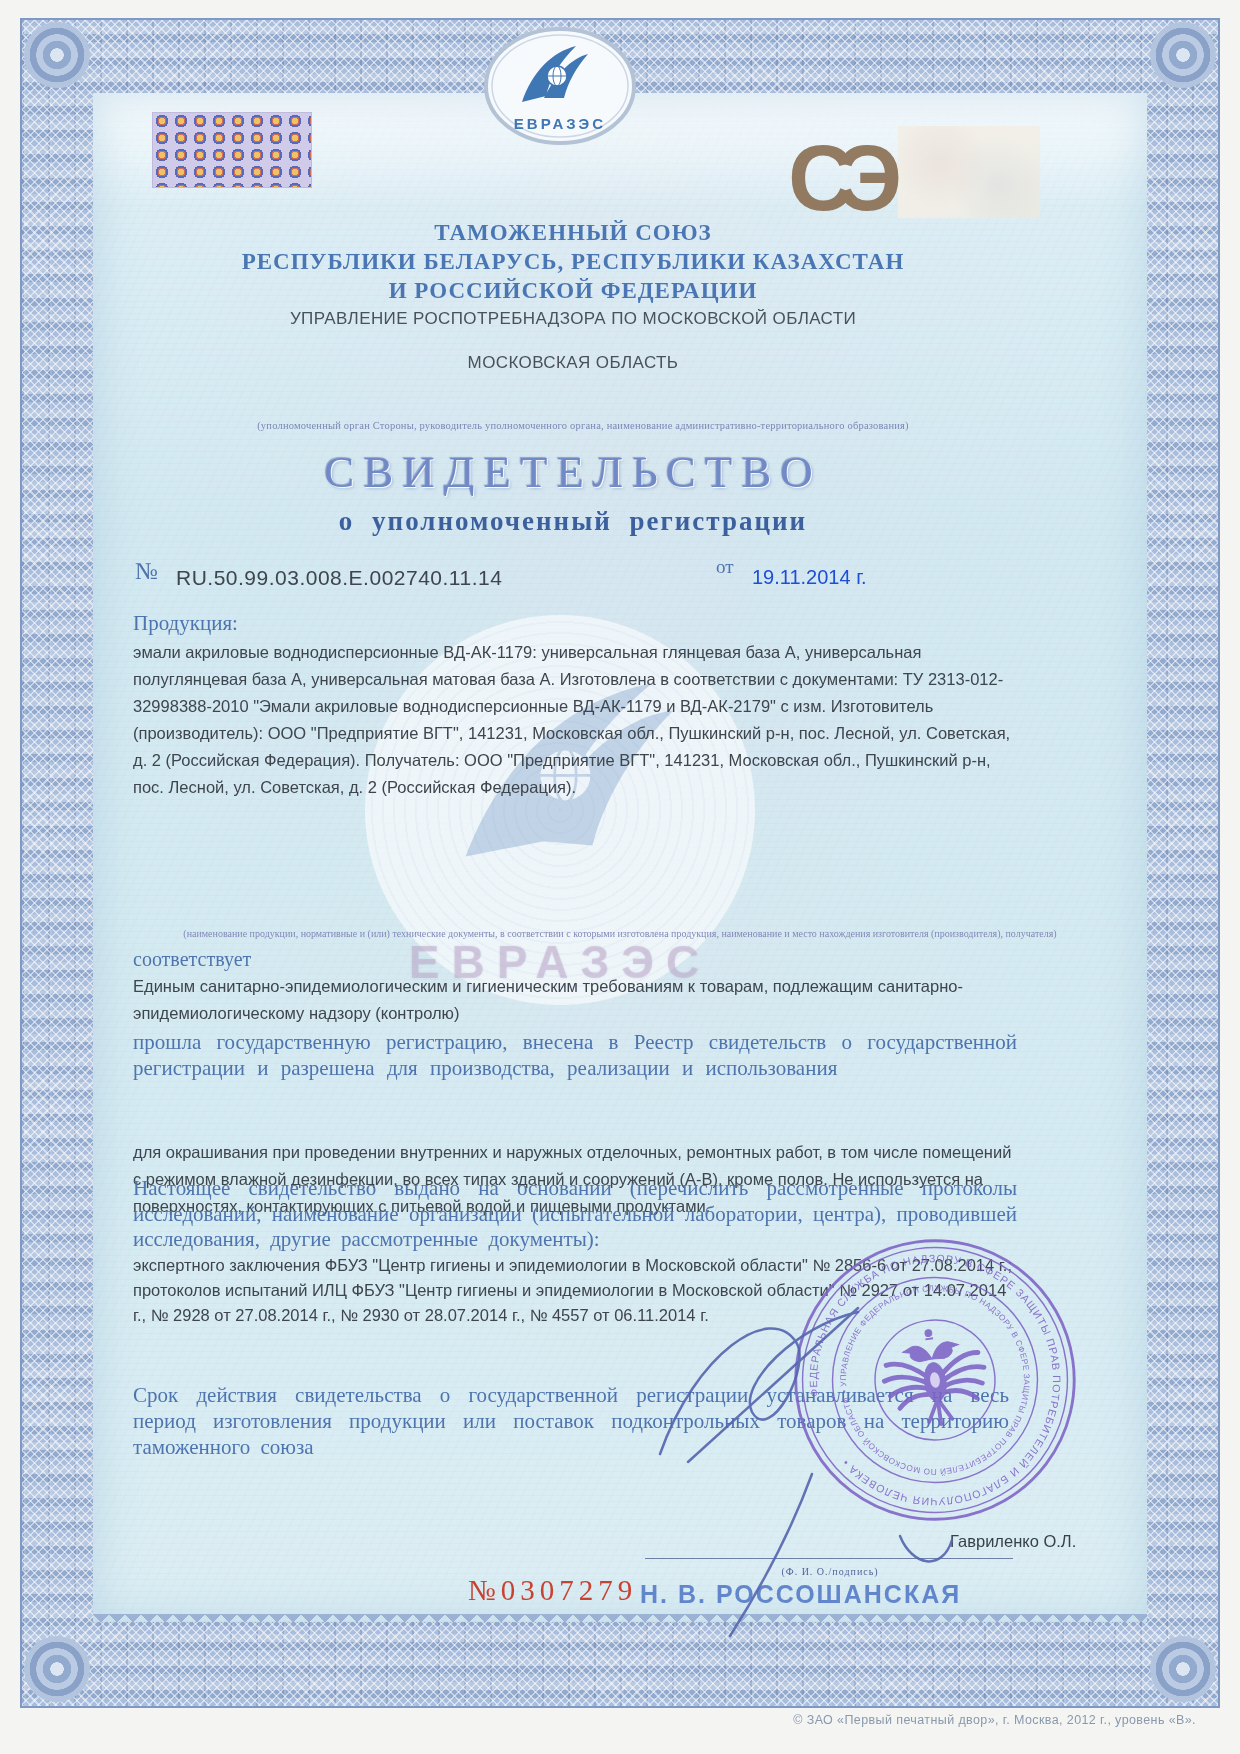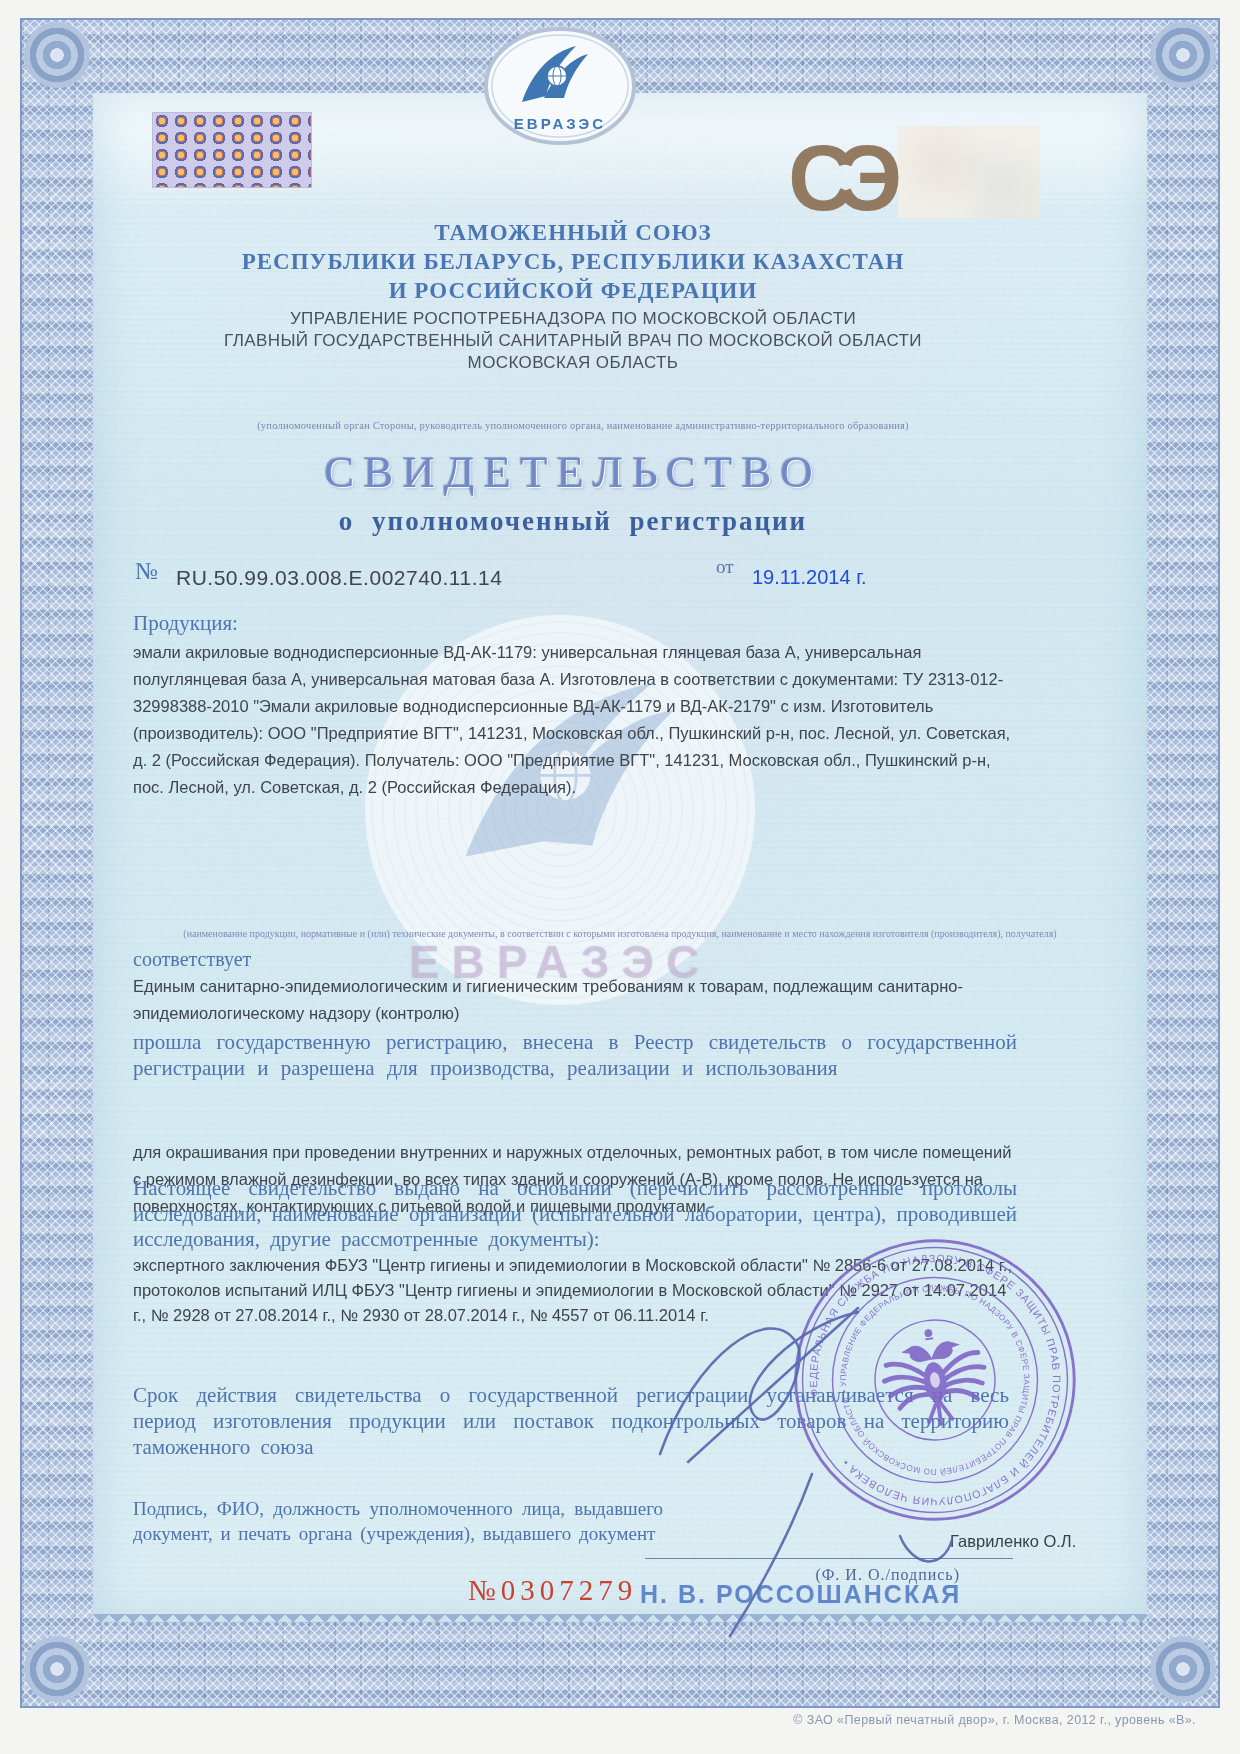--- a/index.html
+++ b/index.html
@@ -102,22 +102,22 @@
     text-align:justify;word-spacing:7px;z-index:3;}
   .usage-text{position:absolute;left:133px;top:1139px;width:886px;z-index:3;}
   .basis-lead{position:absolute;left:133px;top:1176px;width:884px;font-size:21px;line-height:25.5px;
     text-align:justify;word-spacing:5px;z-index:3;}
   .basis-docs{position:absolute;left:133px;top:1253px;width:890px;line-height:25px;z-index:3;}
   .validity-text{position:absolute;left:133px;top:1382px;width:876px;font-size:21px;line-height:26px;
     text-align:justify;word-spacing:5px;z-index:2;}
   .sig-note{position:absolute;left:133px;top:1496px;width:530px;font-size:19px;line-height:25px;
     text-align:justify;word-spacing:3px;z-index:2;}
   .sig-line{position:absolute;left:645px;top:1558px;width:368px;border-top:1.5px solid rgba(80,100,150,.8);z-index:2;}
-  .fio-caption{position:absolute;left:700px;top:1566px;width:260px;text-align:right;
-    font-size:16px;color:#50649a;letter-spacing:1px;z-index:2;}
+  .fio-caption{position:absolute;left:700px;top:1566px;width:260px;text-align:center;
+    font-size:10px;color:#50649a;letter-spacing:1px;z-index:2;}
   .signer-name{position:absolute;left:950px;top:1532px;font-family:"Liberation Sans",sans-serif;
     font-size:16.5px;color:#39414b;z-index:4;}
   .serial{position:absolute;left:468px;top:1574px;font-size:29px;color:#c84231;letter-spacing:5px;z-index:4;}
   .registrar{position:absolute;left:640px;top:1580px;font-family:"Liberation Sans",sans-serif;
     font-weight:bold;font-size:25px;color:rgba(77,116,196,.85);letter-spacing:2px;transform:scaleY(1.05);z-index:5;}
   
   .watermark{
     position:absolute;left:365px;top:615px;width:390px;height:390px;border-radius:50%;z-index:1;
     background:
       repeating-radial-gradient(circle at 50% 50%, rgba(160,190,220,.10) 0 2px, rgba(160,190,220,0) 2px 11px),
@@ -177,21 +177,20 @@
   </div>
 
   <div class="holo"></div>
   <div class="pale-patch"></div>
   <div class="se-mark">СЭ</div>
 
   <div class="hdr hdr2">РЕСПУБЛИКИ БЕЛАРУСЬ, РЕСПУБЛИКИ КАЗАХСТАН</div>
   <div class="hdr hdr1">ТАМОЖЕННЫЙ СОЮЗ</div>
   <div class="hdr hdr3">И РОССИЙСКОЙ ФЕДЕРАЦИИ</div>
   <div class="auth auth1">УПРАВЛЕНИЕ РОСПОТРЕБНАДЗОРА ПО МОСКОВСКОЙ ОБЛАСТИ</div>
-  <div class="auth auth2">ГЛАВНЫЙ ГОСУДАРСТВЕННЫЙ САНИТАРНЫЙ ВРАЧ ПО МОСКОВСКОЙ ОБЛАСТИ</div>
   <div class="auth auth3">МОСКОВСКАЯ ОБЛАСТЬ</div>
   <div class="hdr-caption">(уполномоченный орган Стороны, руководитель уполномоченного органа, наименование административно-территориального образования)</div>
 
   <div class="cert-title">СВИДЕТЕЛЬСТВО</div>
   <div class="cert-subtitle">о уполномоченный регистрации</div>
 
   <div class="num-label">№</div>
   <div class="num-value">RU.50.99.03.008.E.002740.11.14</div>
   <div class="date-label">от</div>
   <div class="date-value">19.11.2014 г.</div>
@@ -204,21 +203,20 @@
   <div class="compliance-text sans-body">Единым санитарно-эпидемиологическим и гигиеническим требованиям к товарам, подлежащим санитарно-эпидемиологическому надзору (контролю)</div>
 
   <div class="reg-text blue-serif">прошла государственную регистрацию, внесена в Реестр свидетельств о государственной регистрации и разрешена для производства, реализации и использования</div>
   <div class="usage-text sans-body">для окрашивания при проведении внутренних и наружных отделочных, ремонтных работ, в том числе помещений с режимом влажной дезинфекции, во всех типах зданий и сооружений (А-В), кроме полов. Не используется на поверхностях, контактирующих с питьевой водой и пищевыми продуктами.</div>
 
   <div class="basis-lead blue-serif">Настоящее свидетельство выдано на основании (перечислить рассмотренные протоколы исследований, наименование организации (испытательной лаборатории, центра), проводившей исследования, другие рассмотренные документы):</div>
   <div class="basis-docs sans-body">экспертного заключения ФБУЗ "Центр гигиены и эпидемиологии в Московской области" № 2856-6 от 27.08.2014 г.; протоколов испытаний ИЛЦ ФБУЗ "Центр гигиены и эпидемиологии в Московской области" № 2927 от 14.07.2014 г., № 2928 от 27.08.2014 г., № 2930 от 28.07.2014 г., № 4557 от 06.11.2014 г.</div>
 
   <div class="validity-text blue-serif">Срок действия свидетельства о государственной регистрации устанавливается на весь период изготовления продукции или поставок подконтрольных товаров на территорию таможенного союза</div>
 
-  <div class="sig-note blue-serif">Подпись, ФИО, должность уполномоченного лица, выдавшего документ, и печать органа (учреждения), выдавшего документ</div>
   <div class="sig-line"></div>
   <div class="fio-caption">(Ф. И. О./подпись)</div>
   <div class="signer-name">Гавриленко О.Л.</div>
   <div class="serial">№0307279</div>
   <div class="registrar">Н. В. РОССОШАНСКАЯ</div>
 
   <div class="stamp">
     <svg width="290" height="290" viewBox="0 0 300 300">
       <defs>
         <path id="ringO" d="M150,150 m-122,0 a122,122 0 1,1 244,0 a122,122 0 1,1 -244,0"></path>

